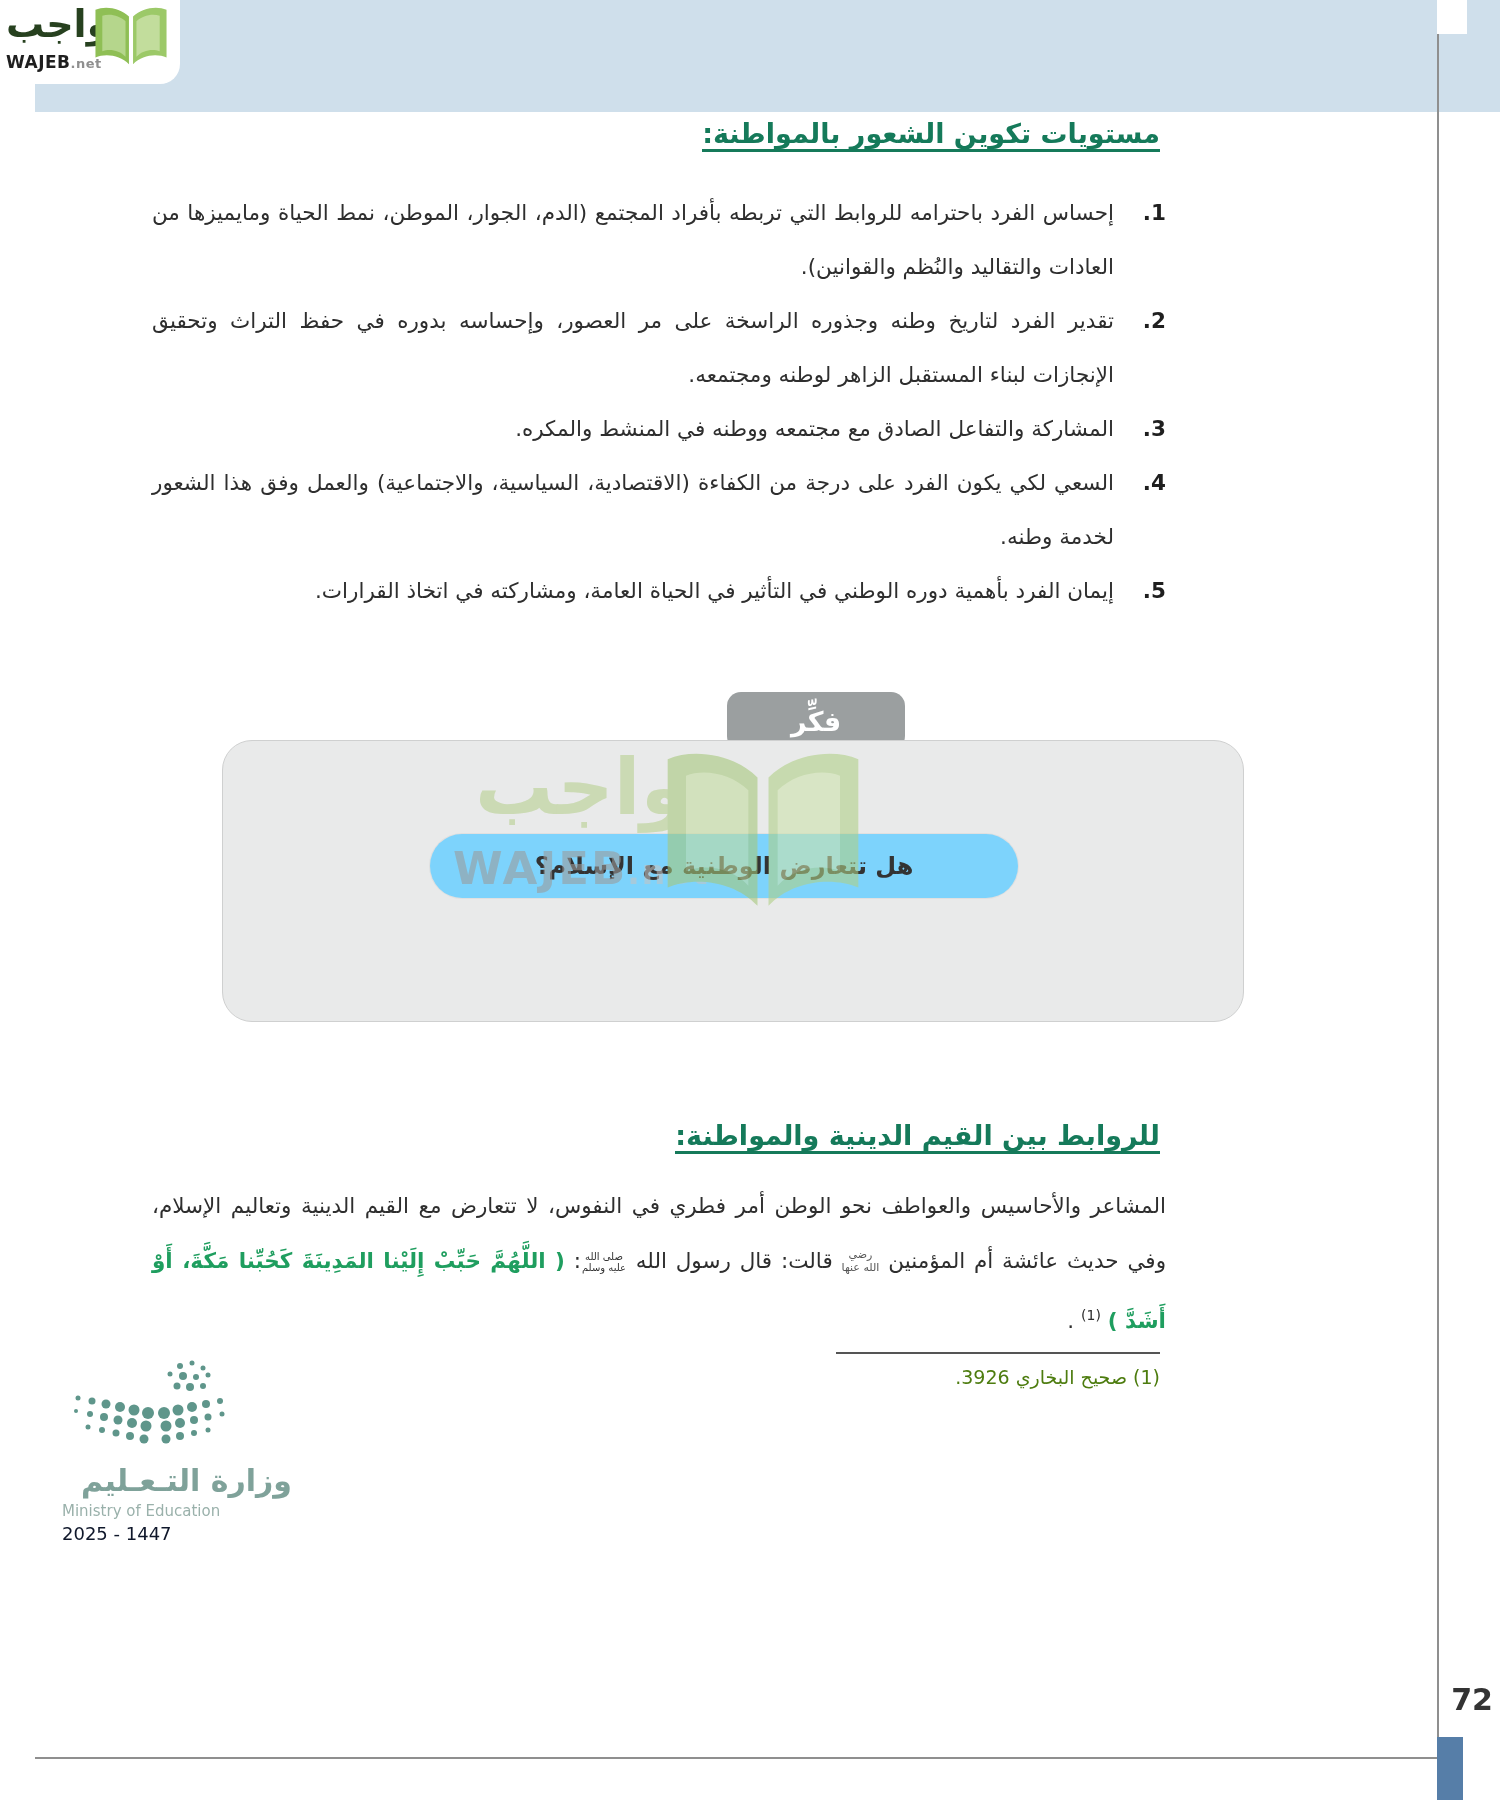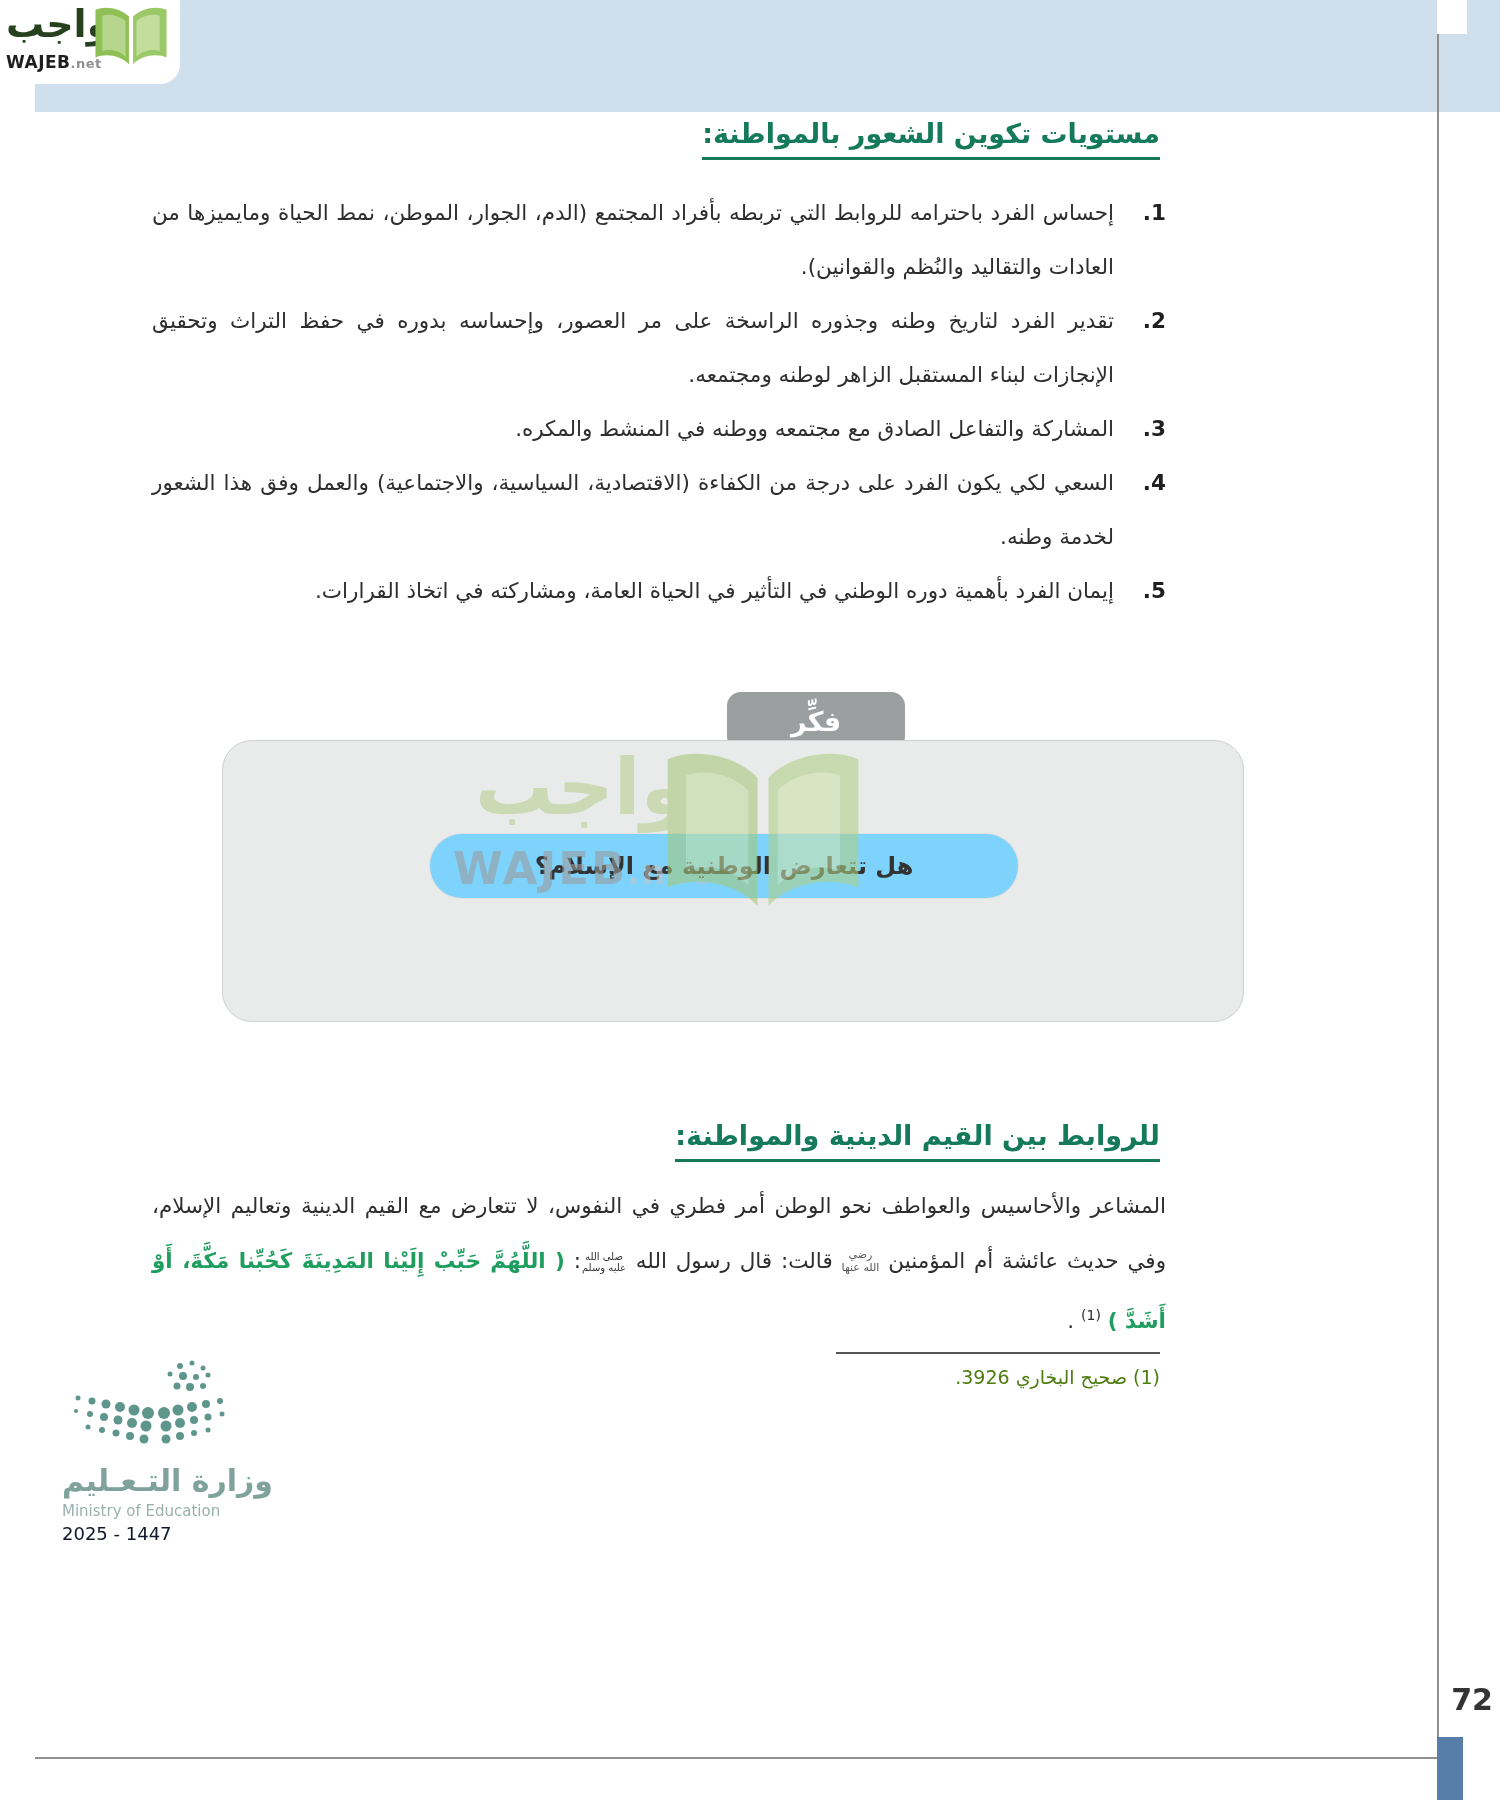--- a/index.html
+++ b/index.html
@@ -18,21 +18,21 @@
   .brand-bg { position:absolute; left:0; top:0; width:180px; height:84px; background:#ffffff; border-radius:0 0 20px 0; }
   .brand-arabic { position:absolute; left:6px; top:2px; font-size:38px; font-weight:bold; color:#27411f; direction:rtl; }
   .brand-latin { position:absolute; left:6px; top:52px; font-size:17px; font-weight:bold; color:#1f1f1f; letter-spacing:.5px; }
   .brand-latin .tld { color:#8f8f8f; font-size:13px; font-weight:bold; }
   .brand-book { position:absolute; left:90px; top:2px; }
 
   
   .h-green {
     position:absolute; right:340px; direction:rtl;
     color:#157a5a; font-size:27px; font-weight:bold;
-    padding-bottom:8px; border-bottom:3px solid #157a5a;
+    border-bottom:3px solid #157a5a;
   }
   #h1 { top:118px; }
   #h2 { top:1120px; }
 
   
   .list { position:absolute; top:186px; left:152px; width:1014px; direction:rtl; }
   .list-item { display:flex; gap:12px; font-size:21.5px; line-height:54px; }
   .list-num { font-weight:bold; min-width:40px; color:#1f1f1f; }
   .list-text { flex:1; text-align:justify; }
 
@@ -72,21 +72,21 @@
     text-align:center; color:#555555; vertical-align:middle; direction:rtl;
   }
   .honorific.big { width:46px; font-size:10px; color:#333333; }
 
   
   .fnote-rule { position:absolute; left:836px; top:1352px; width:324px; height:2px; background:#555555; }
   .fnote { position:absolute; right:340px; top:1366px; direction:rtl; font-size:19px; color:#4d7c0f; }
 
   
   .ministry { position:absolute; left:62px; top:1356px; width:240px; }
-  .mn-ar { margin-top:8px; font-size:30px; font-weight:bold; color:#7fa29a; direction:rtl; text-align:left; }
+  .mn-ar { margin-top:8px; font-size:30px; font-weight:bold; color:#7fa29a; direction:rtl; text-align:left;margin-left:19px; }
   .mn-en { font-size:15px; color:#9ab1ab; margin-top:4px; }
   .mn-years { font-size:18px; color:#0f172a; margin-top:3px; }
 
   
   .v-line { position:absolute; left:1437px; top:34px; width:2px; height:1723px; background:#8f8f8f; }
   .b-line { position:absolute; left:35px; top:1757px; width:1404px; height:2px; background:#8f8f8f; }
   .corner-bar { position:absolute; left:1437px; top:1737px; width:26px; height:63px; background:#567ea8; }
   .page-num { position:absolute; left:1448px; top:1682px; width:48px; text-align:center; font-size:30px; font-weight:bold; color:#333333; }
 </style>
 </head>

